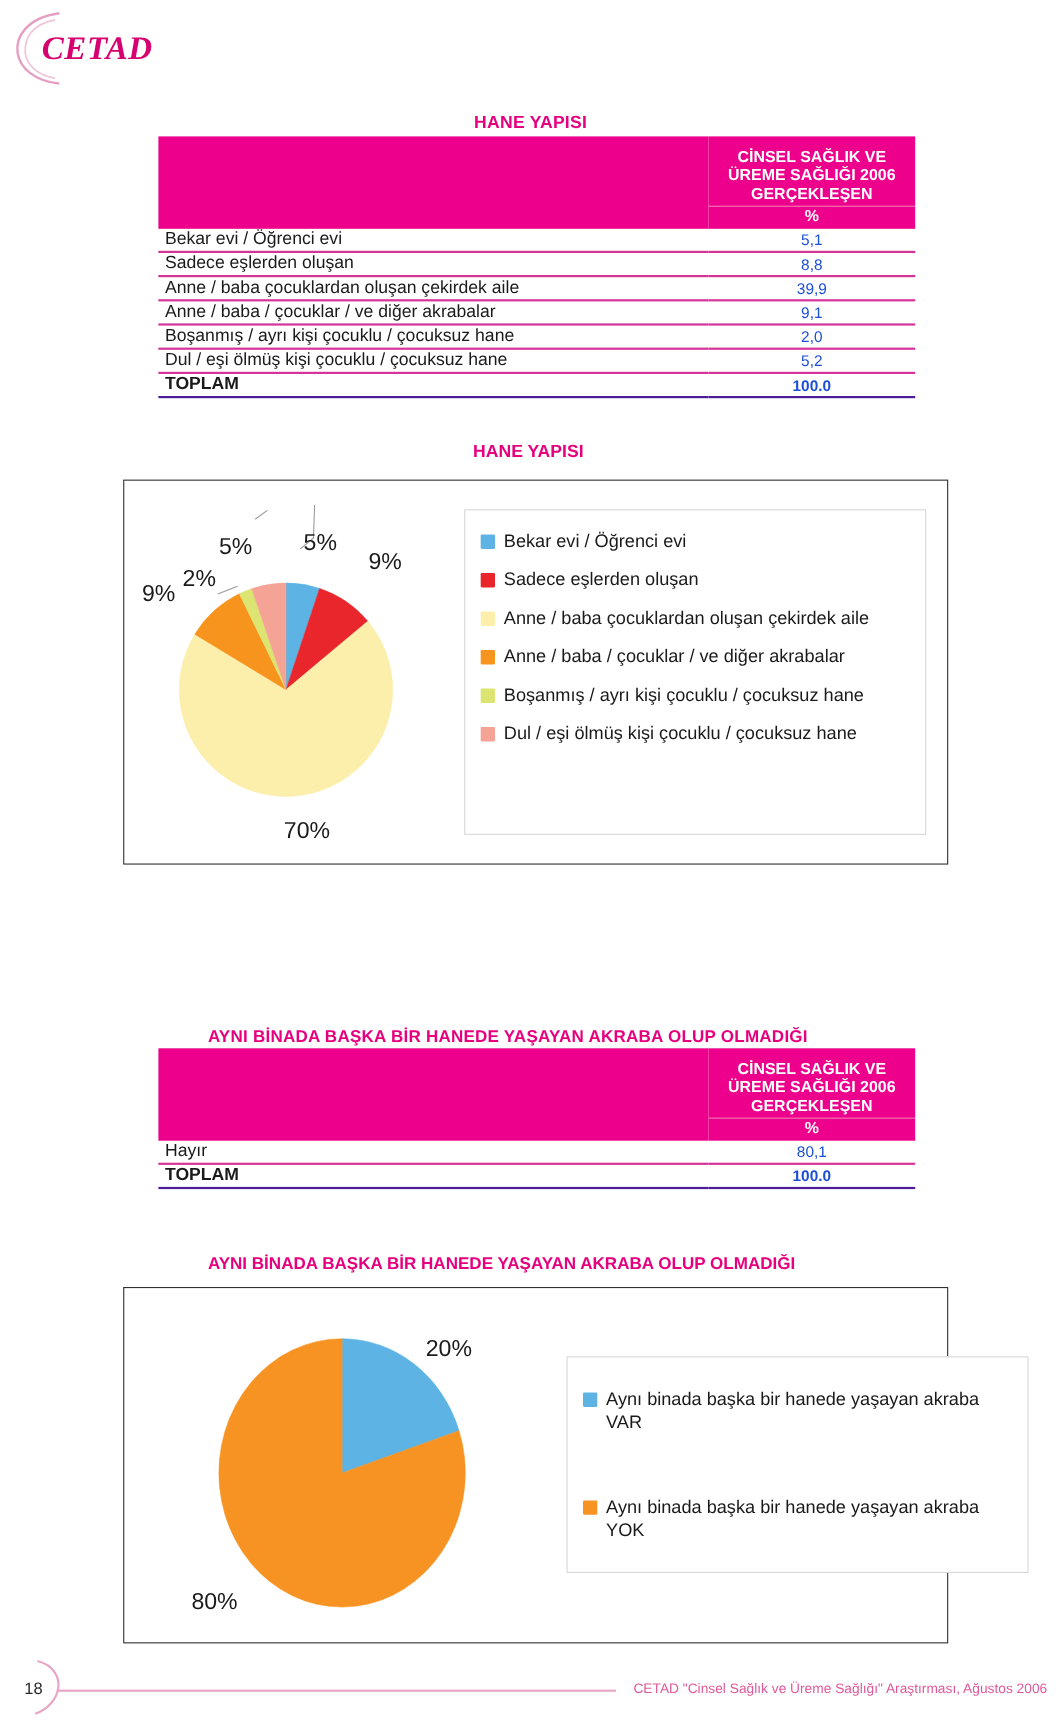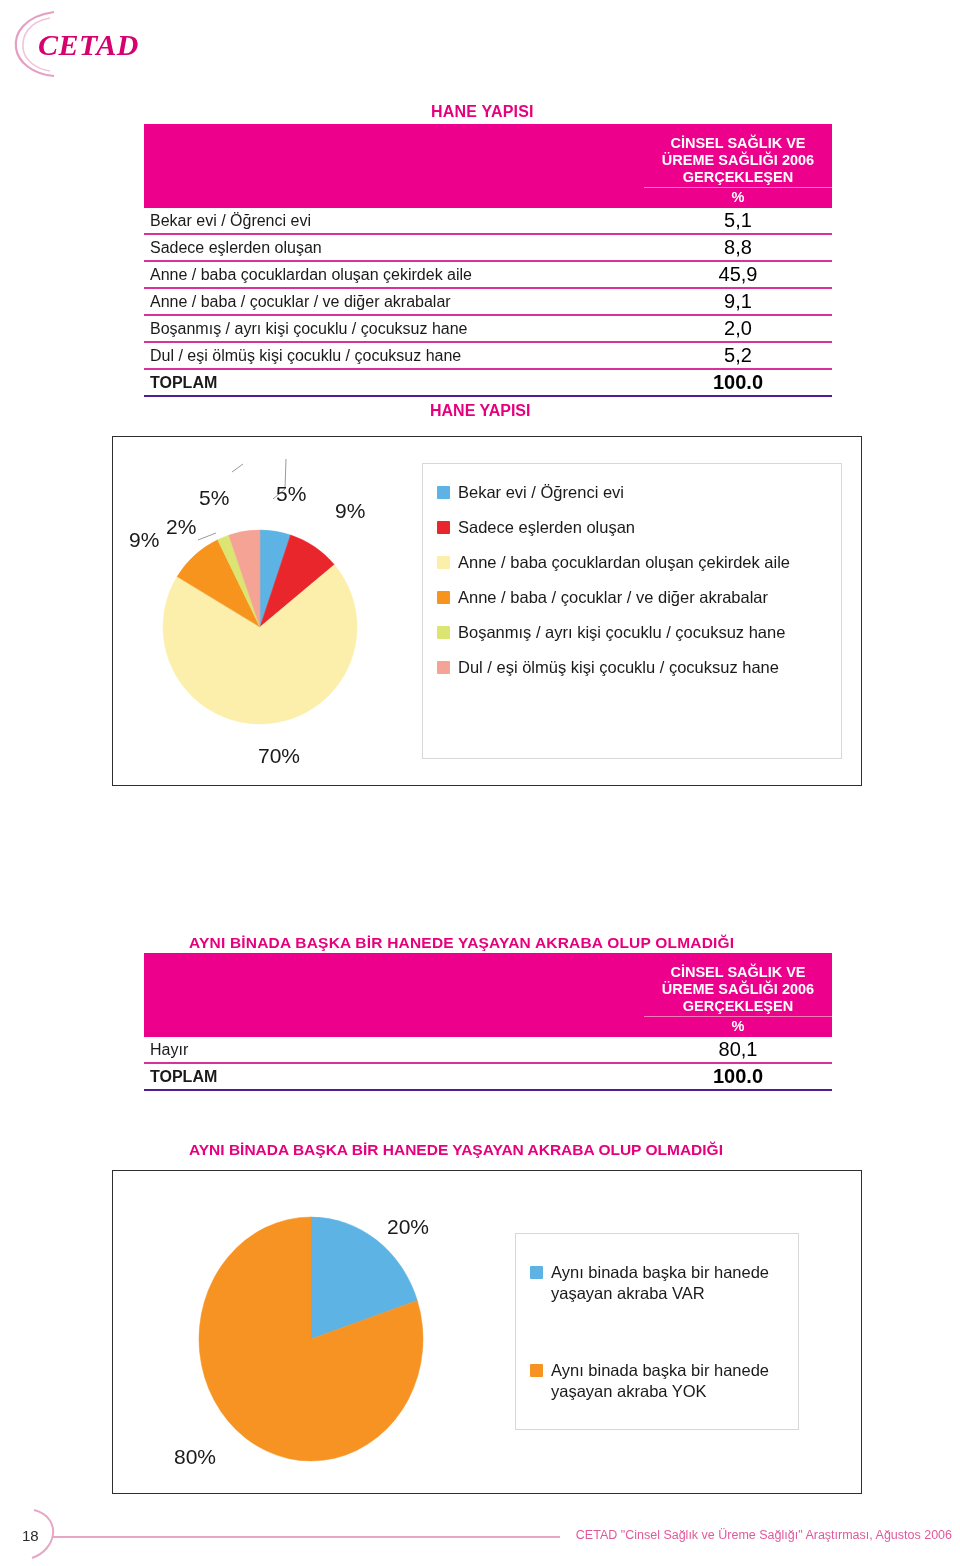--- a/index.html
+++ b/index.html
@@ -36,21 +36,21 @@
   .data-table .hdr-val{text-align:center;padding-bottom:2px;margin-top:41px;}
   .data-table .hdr-val .hdr-line{display:block;}
   .data-table .hdr-val .pct-line{
     display:block;border-top:1px solid #F47BB8;margin-top:1px;padding-top:1px;
   }
   .data-table td.lbl{
     font-size:16px;color:#1a1a1a;padding:1px 0 1px 6px;
     border-bottom:2px solid #D6339A;white-space:nowrap;
   }
   .data-table td.val{
-    font-size:20px;color:#000000;text-align:center;
+    font-size:14px;color:#1d4ed8;text-align:center;
     padding:1px 0;border-bottom:2px solid #D6339A;
   }
   .data-table tr.total td{
     font-weight:700;border-top:2px solid #2b2b2b;border-bottom:2px solid #4c1d95;
   }
 
   
   .chart-box{position:absolute;border:1.5px solid #2f2f2f;background:#ffffff;}
   .chart-heading{
     position:absolute;color:#E6007E;font-weight:700;font-size:16px;white-space:nowrap;
@@ -116,21 +116,21 @@
         <tr>
           <td class="lbl">Bekar evi / Öğrenci evi</td>
           <td class="val">5,1</td>
         </tr>
         <tr>
           <td class="lbl">Sadece eşlerden oluşan</td>
           <td class="val">8,8</td>
         </tr>
         <tr>
           <td class="lbl">Anne / baba çocuklardan oluşan çekirdek aile</td>
-          <td class="val">45,9</td>
+          <td class="val">39,9</td>
         </tr>
         <tr>
           <td class="lbl">Anne / baba / çocuklar / ve diğer akrabalar</td>
           <td class="val">9,1</td>
         </tr>
         <tr>
           <td class="lbl">Boşanmış / ayrı kişi çocuklu / çocuksuz hane</td>
           <td class="val">2,0</td>
         </tr>
         <tr>
@@ -239,21 +239,21 @@
     <svg width="745" height="319" viewBox="0 0 745 319" style="position:absolute;left:0;top:0;">
       <g id="pie2-slices">
           <path d="M 198 168 L 198.00 46.00 A 112 122 0 0 1 304.30 129.57 Z" fill="#5CB3E4" stroke="#5CB3E4" stroke-width="0.5"></path>
           <path d="M 198 168 L 304.30 129.57 A 112 122 0 1 1 198.00 46.00 Z" fill="#F79322" stroke="#F79322" stroke-width="0.5"></path>
         </g>
     </svg>
 
     <div class="pct-label" style="left:274px;top:44px;">20%</div>
     <div class="pct-label" style="left:61px;top:274px;">80%</div>
 
-    <div class="legend-box" style="left:402px;top:62px;width:284px;height:197px;padding:28px 14px 0 14px;">
+    <div class="legend-box" style="left:402px;top:62px;width:420px;height:197px;padding:28px 14px 0 14px;">
       <div id="legend2">
           <div class="legend-row" style="margin-bottom: 56px;">
             <span class="legend-swatch" style="background: rgb(92, 179, 228);"></span>
             <span class="legend-label">Aynı binada başka bir hanede yaşayan akraba VAR</span>
           </div>
           <div class="legend-row" style="margin-bottom: 76px;">
             <span class="legend-swatch" style="background: rgb(247, 147, 34);"></span>
             <span class="legend-label">Aynı binada başka bir hanede yaşayan akraba YOK</span>
           </div>
         </div>

